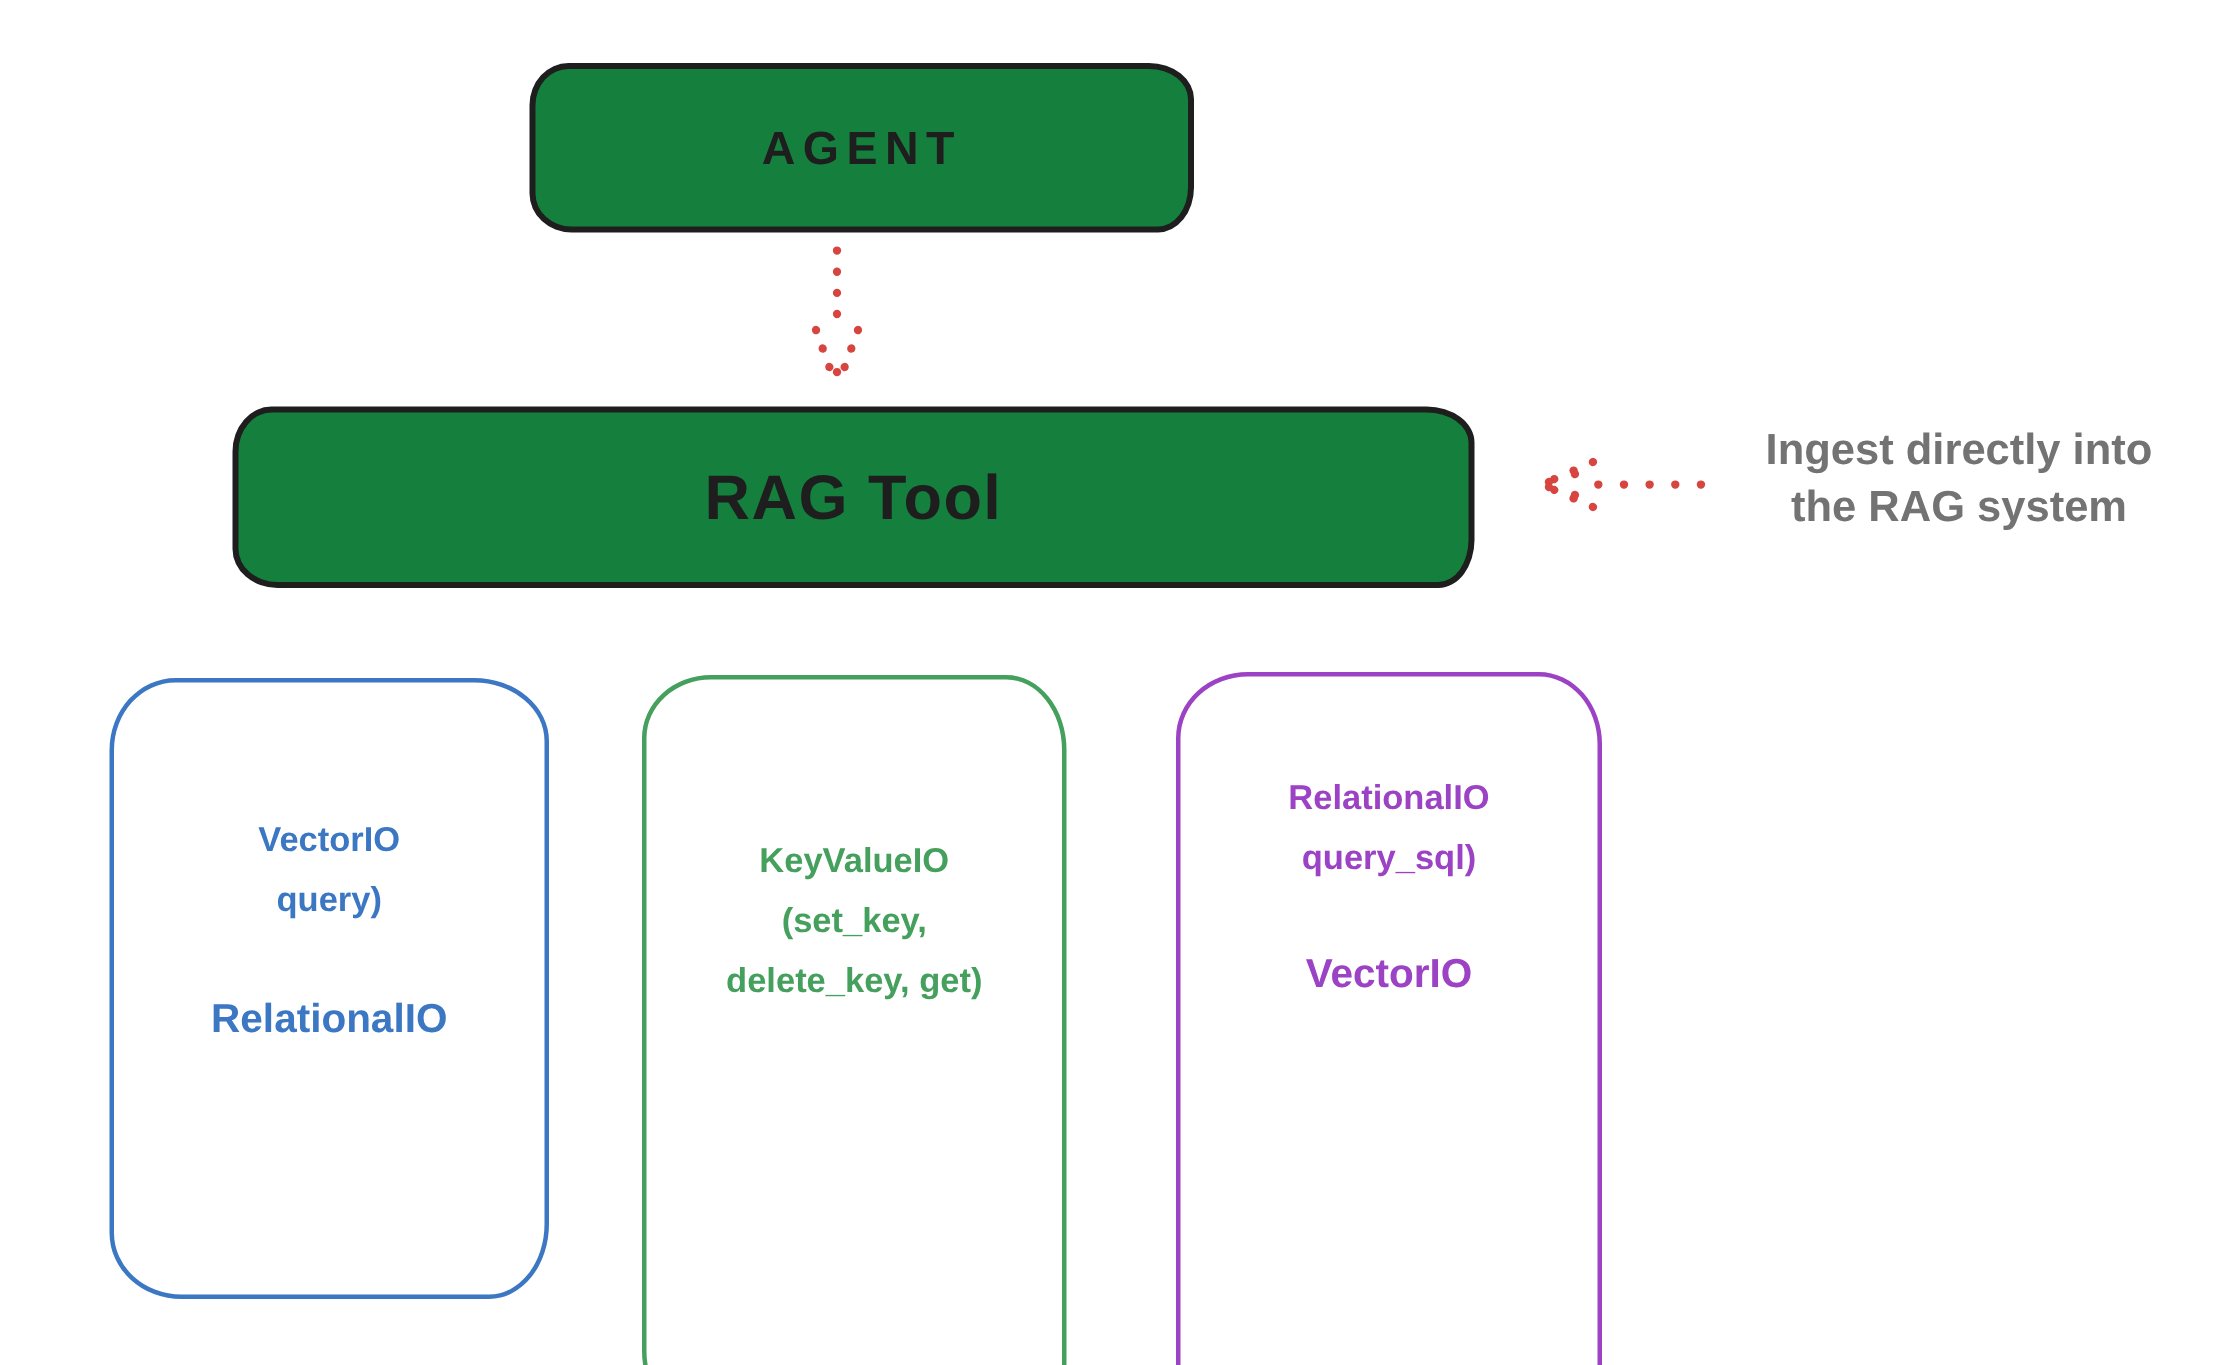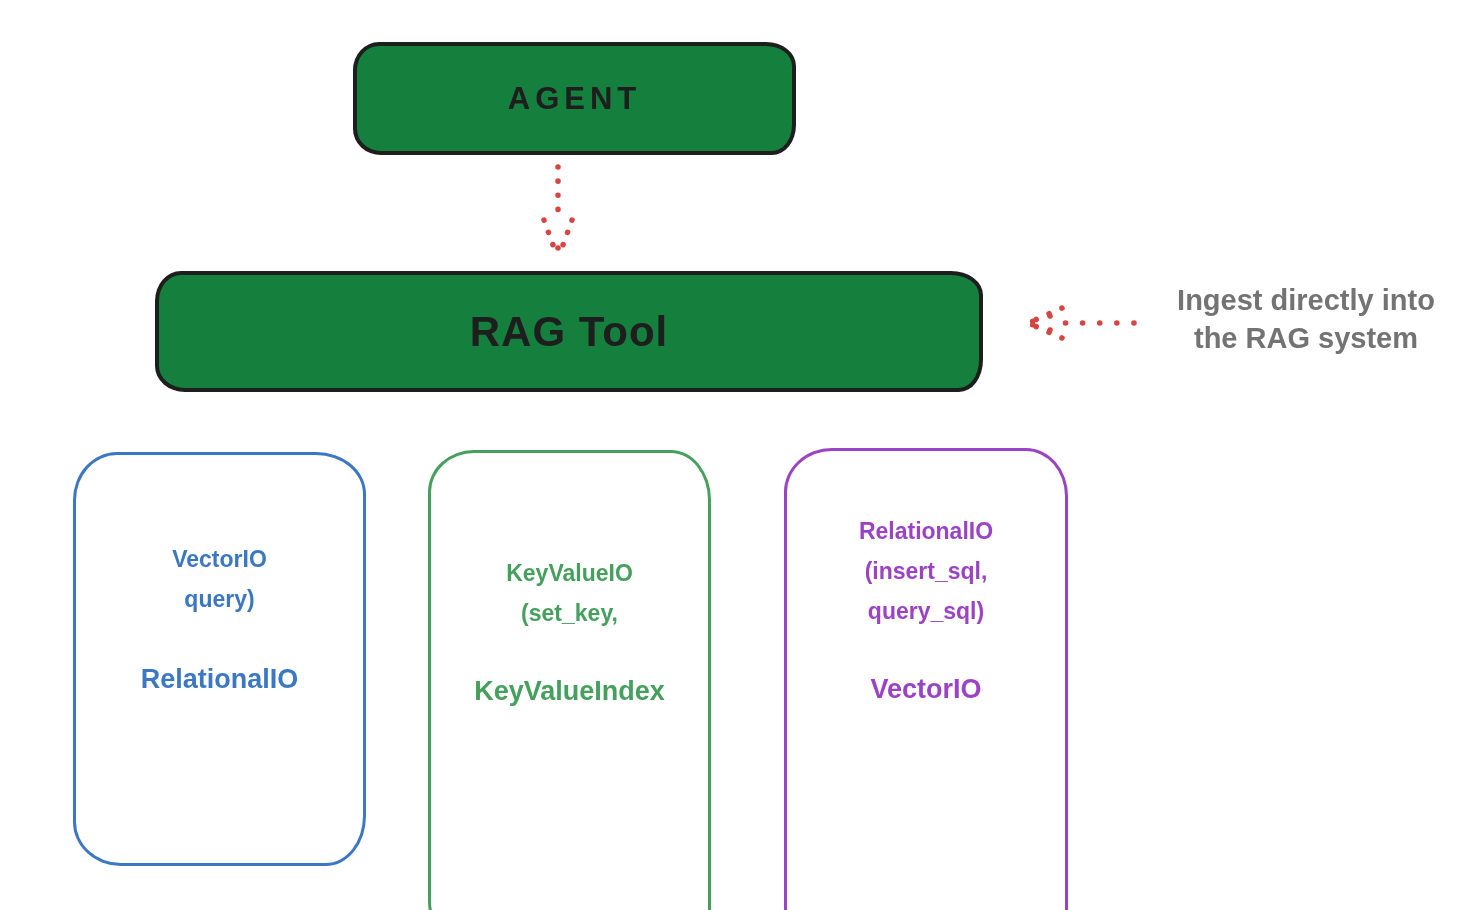--- a/index.html
+++ b/index.html
@@ -153,23 +153,22 @@
 
   <div class="store store-blue">
     <div class="line">VectorIO</div>
     <div class="line">query)</div>
     <div class="footer-line">RelationalIO</div>
   </div>
 
   <div class="store store-green">
     <div class="line">KeyValueIO</div>
     <div class="line">(set_key,</div>
-    <div class="footer-line">KeyValueIndex</div>
+    <div class="line">delete_key, get)</div>
   </div>
 
   <div class="store store-purple">
     <div class="line">RelationalIO</div>
-    <div class="line">(insert_sql,</div>
     <div class="line">query_sql)</div>
     <div class="footer-line">VectorIO</div>
   </div>
 
 </div>
 
 </body></html>

